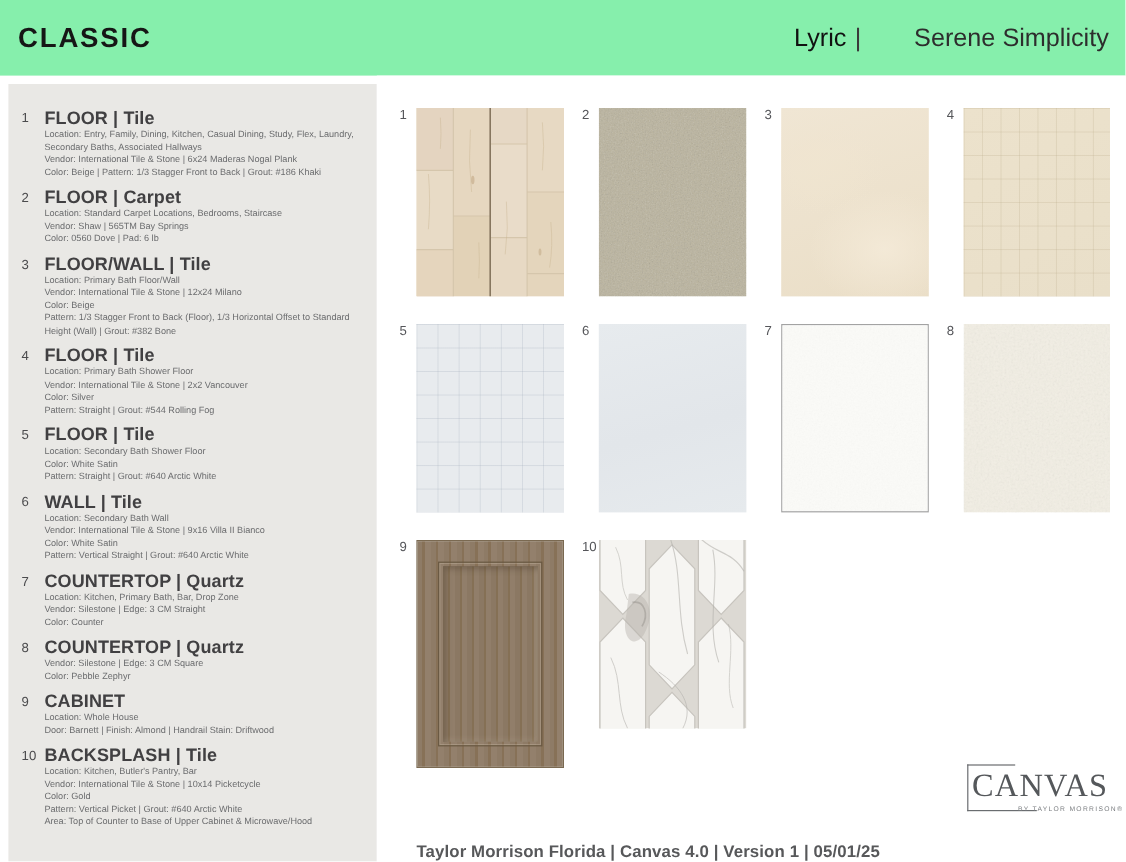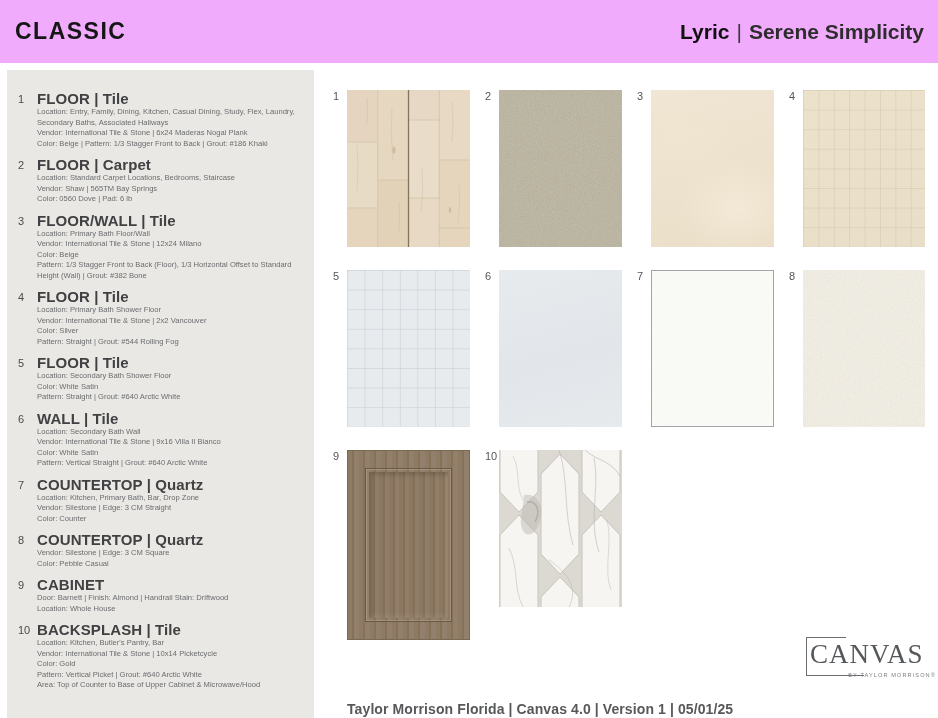--- a/index.html
+++ b/index.html
@@ -6,28 +6,28 @@
   html,body { width:938px; height:718px; }
   body {
     position:relative; overflow:hidden; background:#ffffff;
     font-family:"Liberation Sans", sans-serif;
     -webkit-font-smoothing:antialiased;
   }
 
   
   .header {
     position:absolute; left:0; top:0; width:938px; height:63px;
-    background:#f0abfc; display:flex; align-items:center; justify-content:space-between;
+    background:#86efac; display:flex; align-items:center; justify-content:space-between;
     padding:0 14px 0 15px;
   }
   .brand { font-size:23px; font-weight:700; letter-spacing:1.5px; color:#161616; }
   .palette { font-size:21px; color:#1e1e1e; display:flex; align-items:center; gap:7px; }
-  .palette .p-name { font-weight:700; color:#111;text-align:center; }
+  .palette .p-name { font-weight:400; color:#111;text-align:center; }
   .palette .p-sep { font-weight:300; color:#3a3a3a; }
-  .palette .p-tag { font-weight:700; color:#2d2d2d; }
+  .palette .p-tag { font-weight:400; color:#2d2d2d;margin-left:37px; }
 
   
   .sidebar {
     position:absolute; left:7px; top:70px; width:307px; height:648px;
     background:#e9e8e5; padding:22px 14px 10px 8px;
   }
   .spec-item { display:flex; margin-bottom:9px; }
   .spec-num {
     width:22px; flex:0 0 22px; font-size:11px; color:#4b4b4d;
     padding-top:1px; text-align:left; padding-left:3px;
@@ -205,30 +205,30 @@
       <div class="spec-line">Vendor: Silestone | Edge: 3 CM Straight</div>
       <div class="spec-line">Color: Counter</div>
     </div>
   </div>
 
   <div class="spec-item">
     <div class="spec-num">8</div>
     <div class="spec-body">
       <div class="spec-title">COUNTERTOP | Quartz</div>
       <div class="spec-line">Vendor: Silestone | Edge: 3 CM Square</div>
-      <div class="spec-line">Color: Pebble Casual</div>
+      <div class="spec-line">Color: Pebble Zephyr</div>
     </div>
   </div>
 
   <div class="spec-item">
     <div class="spec-num">9</div>
     <div class="spec-body">
       <div class="spec-title">CABINET</div>
+      <div class="spec-line">Location: Whole House</div>
       <div class="spec-line">Door: Barnett | Finish: Almond | Handrail Stain: Driftwood</div>
-      <div class="spec-line">Location: Whole House</div>
     </div>
   </div>
 
   <div class="spec-item">
     <div class="spec-num">10</div>
     <div class="spec-body">
       <div class="spec-title">BACKSPLASH | Tile</div>
       <div class="spec-line">Location: Kitchen, Butler's Pantry, Bar</div>
       <div class="spec-line">Vendor: International Tile &amp; Stone | 10x14 Picketcycle</div>
       <div class="spec-line">Color: Gold</div>

